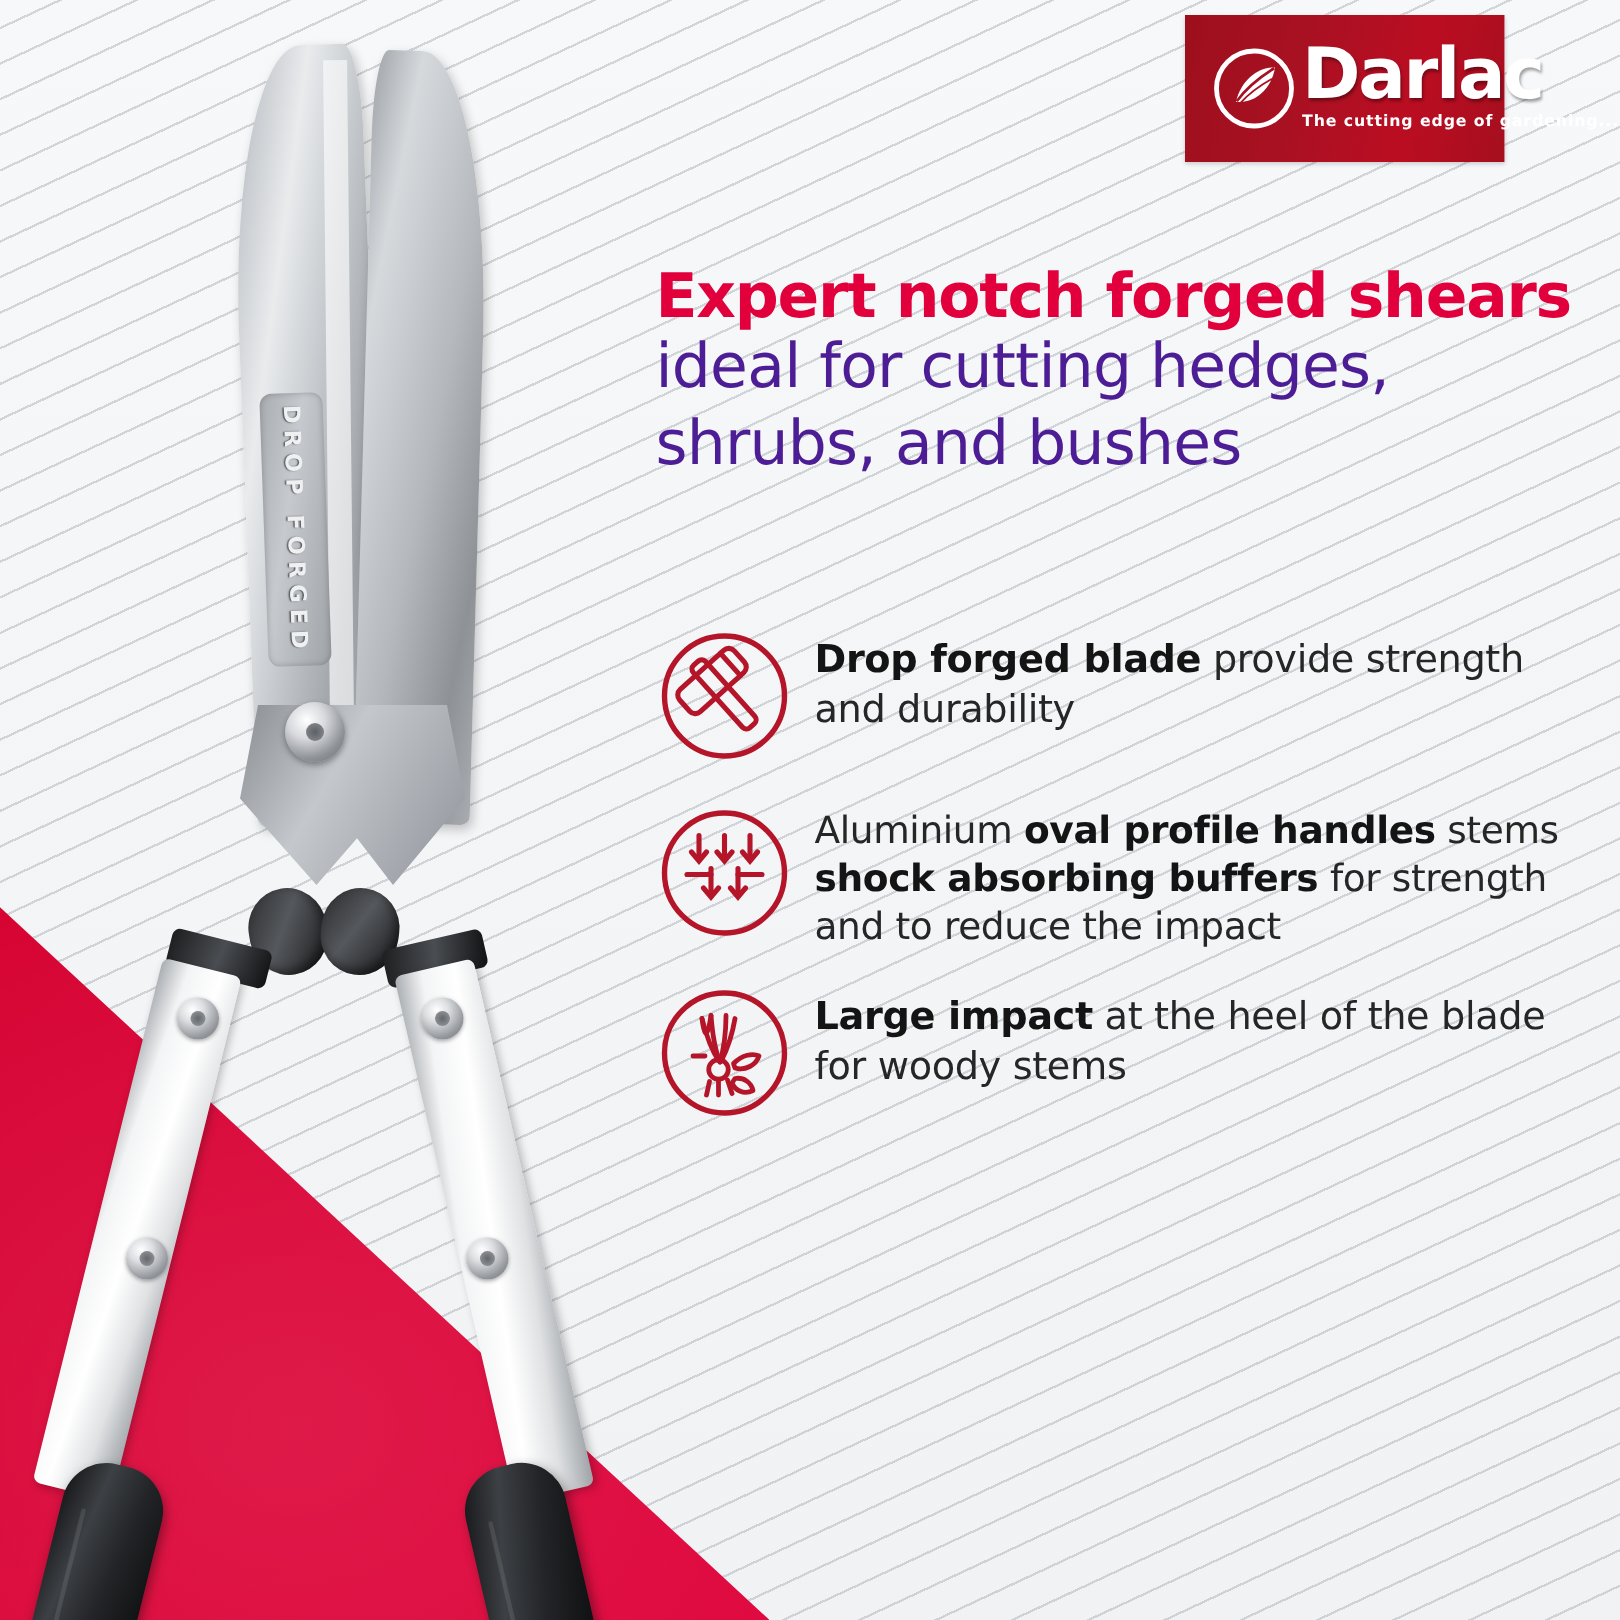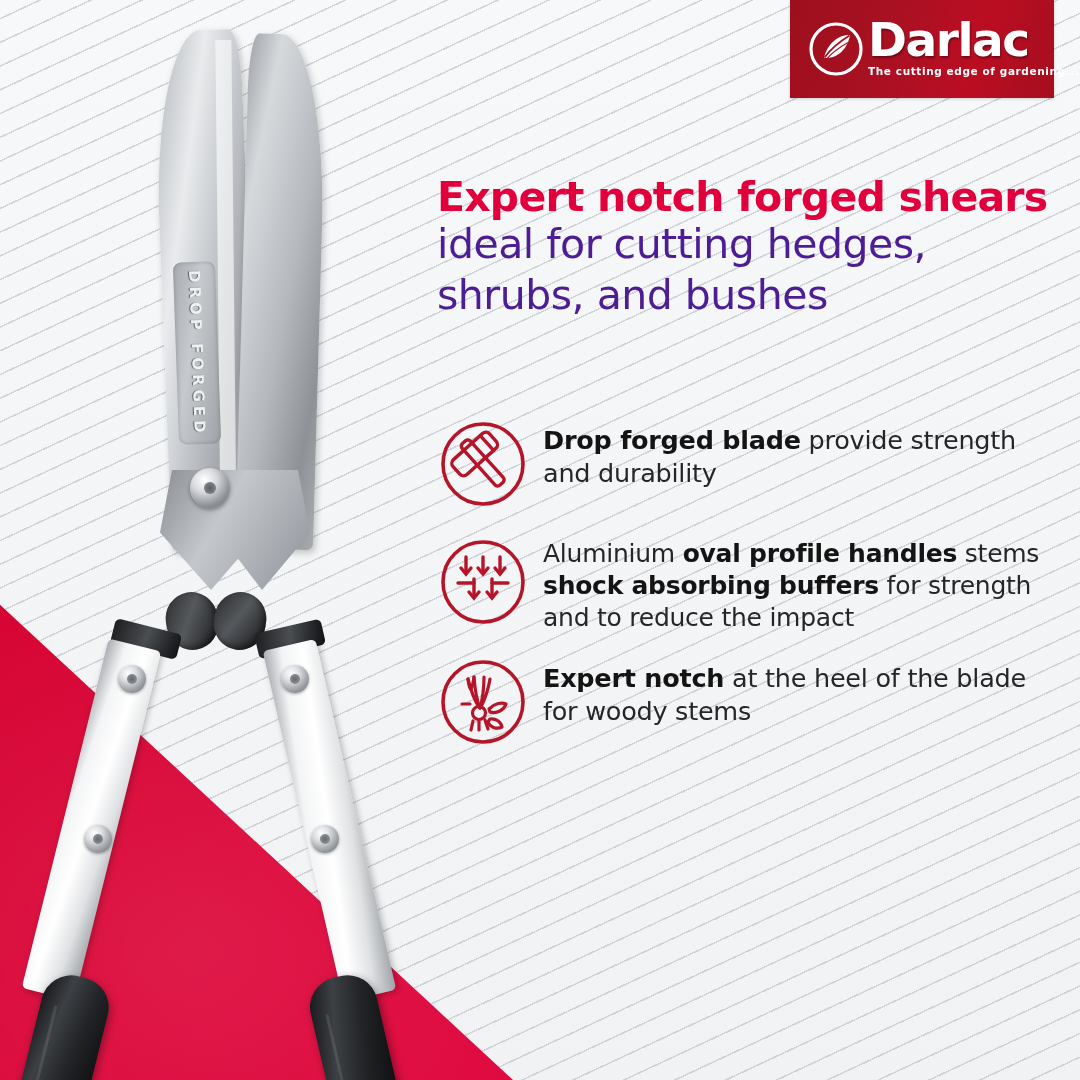--- a/index.html
+++ b/index.html
@@ -38,21 +38,21 @@
     background:linear-gradient(135deg,#cf0029 0%,#d90033 45%,#e4023e 100%);
   }
   .red-band-2{
     position:absolute;inset:0;
     clip-path:polygon(0% 56%, 47.5% 100%, 0% 100%);
     background:radial-gradient(ellipse 70% 60% at 18% 88%,rgba(255,255,255,0.10),rgba(0,0,0,0) 70%);
   }
 
   
   .logo-plate{
-    position:absolute;left:790px;top:0px;width:264px;height:98px;
+    position:absolute;left:790px;top:10px;width:213px;height:98px;
     background:linear-gradient(105deg,#9d0f1c 0%,#a81122 35%,#bb0d22 70%,#a50f1e 100%);
     box-shadow:0 1px 3px rgba(0,0,0,0.18);
     display:flex;align-items:center;
   }
   .logo-mark{
     width:60px;height:60px;margin-left:16px;flex:0 0 auto;
     display:flex;align-items:center;justify-content:center;
   }
   .logo-text-wrap{
     display:flex;flex-direction:column;justify-content:center;
@@ -327,18 +327,18 @@
             <path d="M35 64 l-2 9"></path>
             <path d="M41 64 l0 9"></path>
             <path d="M47 63 l3 9"></path>
             <path d="M24 47 h8"></path>
             <path d="M51 52 C57 46 64 45 68 47 C66 53 59 57 52 55 Z"></path>
             <path d="M52 62 C58 61 63 65 64 70 C58 73 52 70 50 65 Z"></path>
           </g>
         </svg>
       </div>
       <div class="feature-text">
-        <b>Expert notch</b><span> at the heel of the blade for woody stems</span>
+        <b>Large impact</b><span> at the heel of the blade for woody stems</span>
       </div>
     </div>
 
   </div>
 </div>
 
 </body></html>

